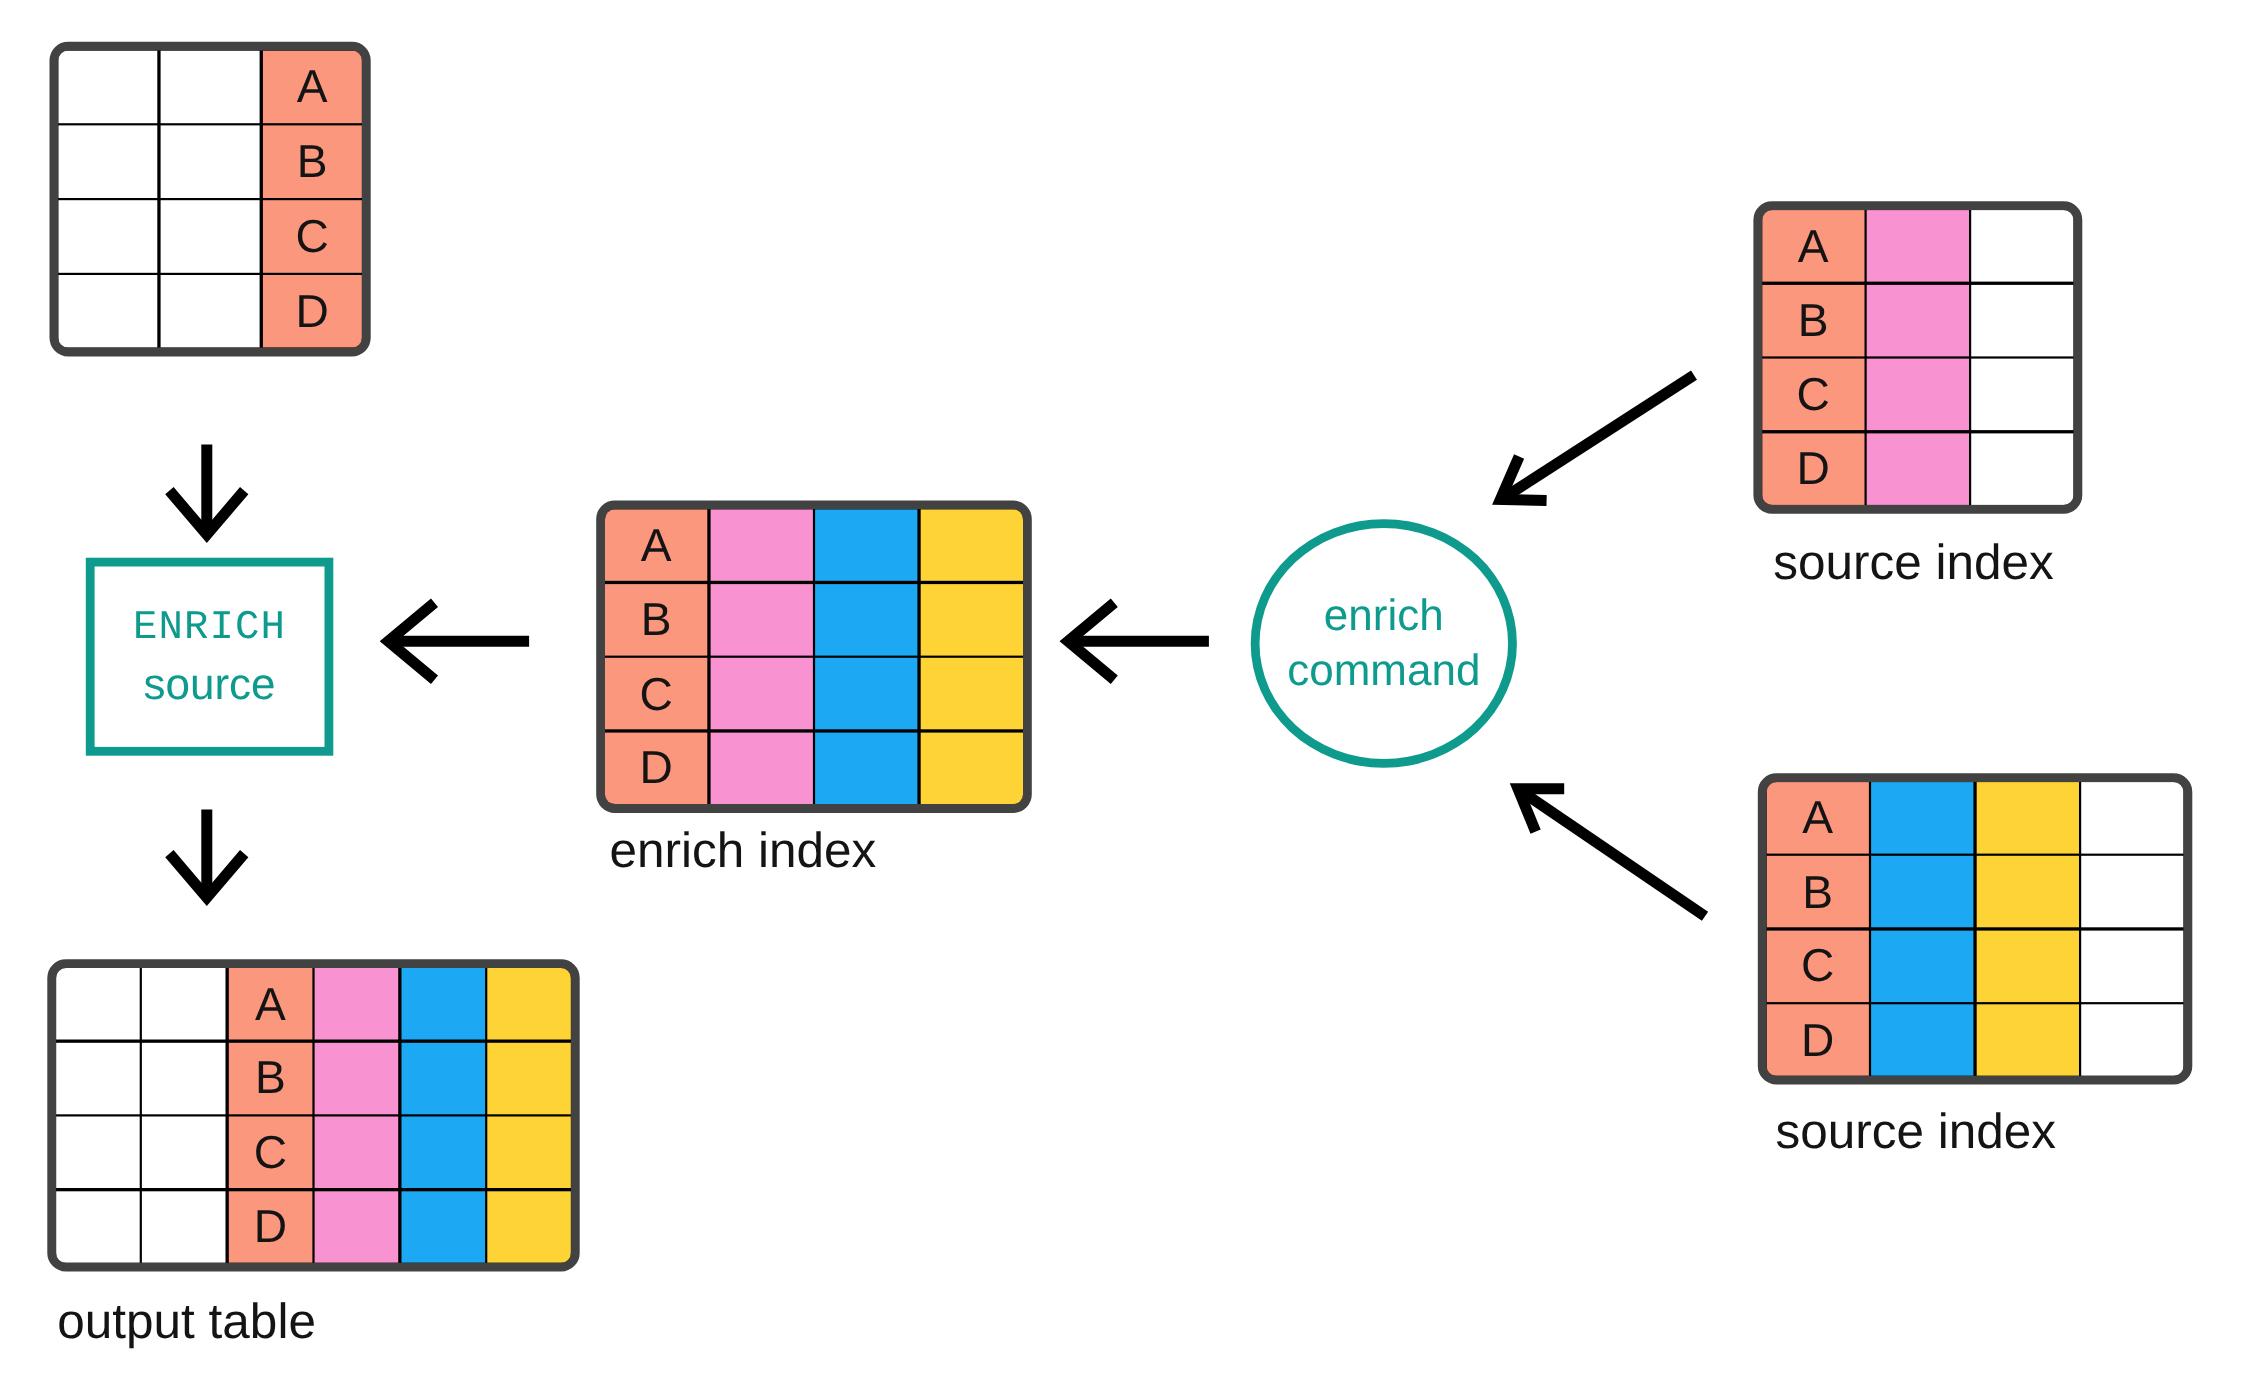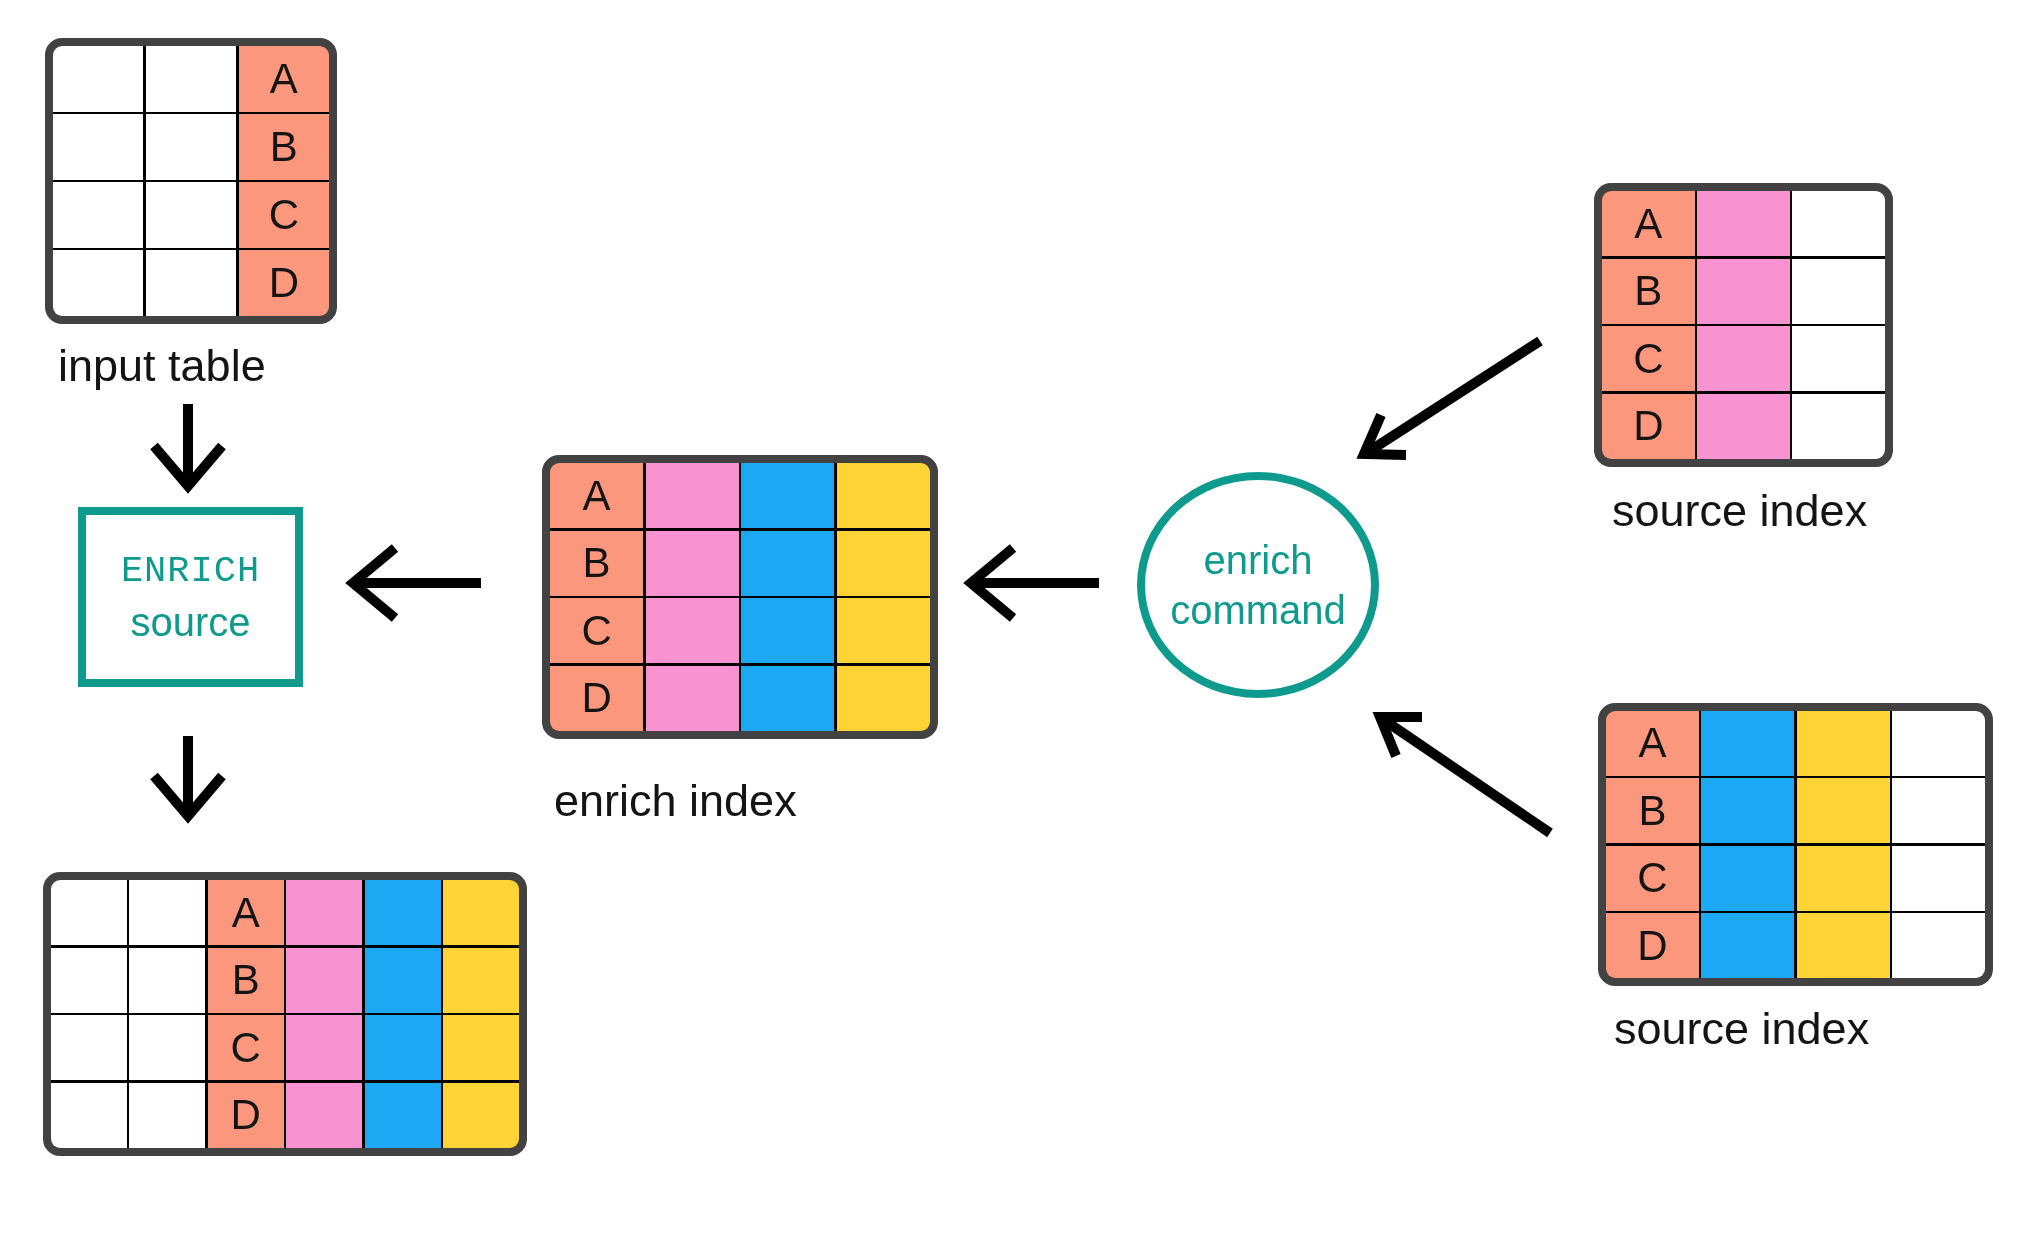--- a/index.html
+++ b/index.html
@@ -105,21 +105,21 @@
     text-align: center;
   }
   
   #tbl-input         { left: 45px;   top: 38px;  width: 292px; height: 286px; }
   #tbl-enrich-index  { left: 542px;  top: 455px; width: 396px; height: 284px; }
   #tbl-source-top    { left: 1594px; top: 183px; width: 299px; height: 284px; }
   #tbl-source-bottom { left: 1598px; top: 703px; width: 395px; height: 283px; }
   #tbl-output        { left: 43px;   top: 872px; width: 484px; height: 284px; }
   
   #lbl-input         { left: 58px;   top: 341px;  }
-  #lbl-enrich-index  { left: 554px;  top: 776px; text-align: center;  }
+  #lbl-enrich-index  { left: 554px;  top: 748px; text-align: center;  }
   #lbl-source-top    { left: 1612px; top: 486px;  }
   #lbl-source-bottom { left: 1614px; top: 1004px; }
   #lbl-output        { left: 52px;   top: 1176px; }
 </style>
 </head>
 <body>
 
 <div class="canvas">
 
   <svg class="arrows" viewBox="0 0 2038 1260">
@@ -156,21 +156,20 @@
       <div class="cell" style="background: rgb(255, 255, 255);"></div>
       <div class="cell" style="background: rgb(255, 255, 255);"></div>
       <div class="cell" style="background: rgb(251, 151, 125);">B</div>
       <div class="cell" style="background: rgb(255, 255, 255);"></div>
       <div class="cell" style="background: rgb(255, 255, 255);"></div>
       <div class="cell" style="background: rgb(251, 151, 125);">C</div>
       <div class="cell" style="background: rgb(255, 255, 255);"></div>
       <div class="cell" style="background: rgb(255, 255, 255);"></div>
       <div class="cell" style="background: rgb(251, 151, 125);">D</div>
     </figure>
-  <div class="lbl" id="lbl-input">input table</div>
 
   <div class="cmd-box">
     <div class="cmd-line1">ENRICH</div>
     <div class="cmd-line2">source</div>
   </div>
 
   <figure class="tbl" id="tbl-output" style="grid-template-columns: repeat(6, 1fr);">
       <div class="cell" style="background: rgb(255, 255, 255);"></div>
       <div class="cell" style="background: rgb(255, 255, 255);"></div>
       <div class="cell" style="background: rgb(251, 151, 125);">A</div>
@@ -189,20 +188,21 @@
       <div class="cell" style="background: rgb(248, 146, 208);"></div>
       <div class="cell" style="background: rgb(28, 168, 243);"></div>
       <div class="cell" style="background: rgb(253, 211, 53);"></div>
       <div class="cell" style="background: rgb(255, 255, 255);"></div>
       <div class="cell" style="background: rgb(255, 255, 255);"></div>
       <div class="cell" style="background: rgb(251, 151, 125);">D</div>
       <div class="cell" style="background: rgb(248, 146, 208);"></div>
       <div class="cell" style="background: rgb(28, 168, 243);"></div>
       <div class="cell" style="background: rgb(253, 211, 53);"></div>
     </figure>
+  <div class="lbl" id="lbl-output">output table</div>
 
   <figure class="tbl" id="tbl-enrich-index" style="grid-template-columns: repeat(4, 1fr);">
       <div class="cell" style="background: rgb(251, 151, 125);">A</div>
       <div class="cell" style="background: rgb(248, 146, 208);"></div>
       <div class="cell" style="background: rgb(28, 168, 243);"></div>
       <div class="cell" style="background: rgb(253, 211, 53);"></div>
       <div class="cell" style="background: rgb(251, 151, 125);">B</div>
       <div class="cell" style="background: rgb(248, 146, 208);"></div>
       <div class="cell" style="background: rgb(28, 168, 243);"></div>
       <div class="cell" style="background: rgb(253, 211, 53);"></div>

